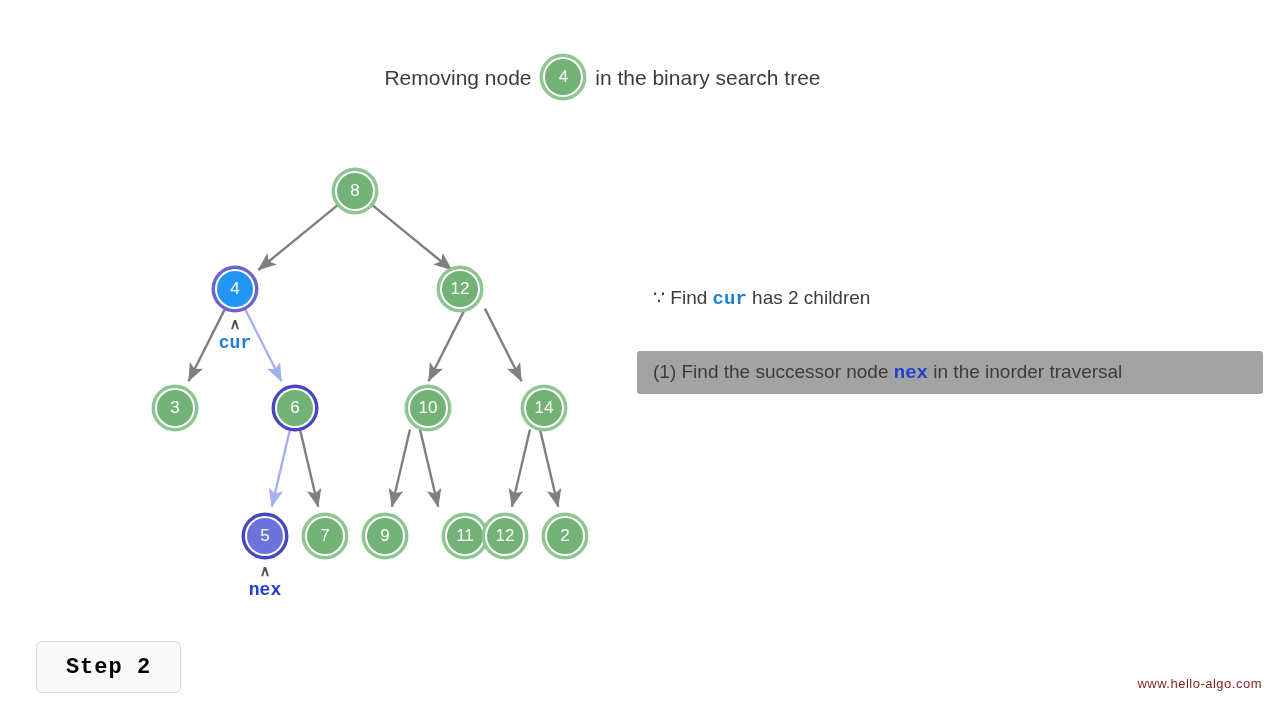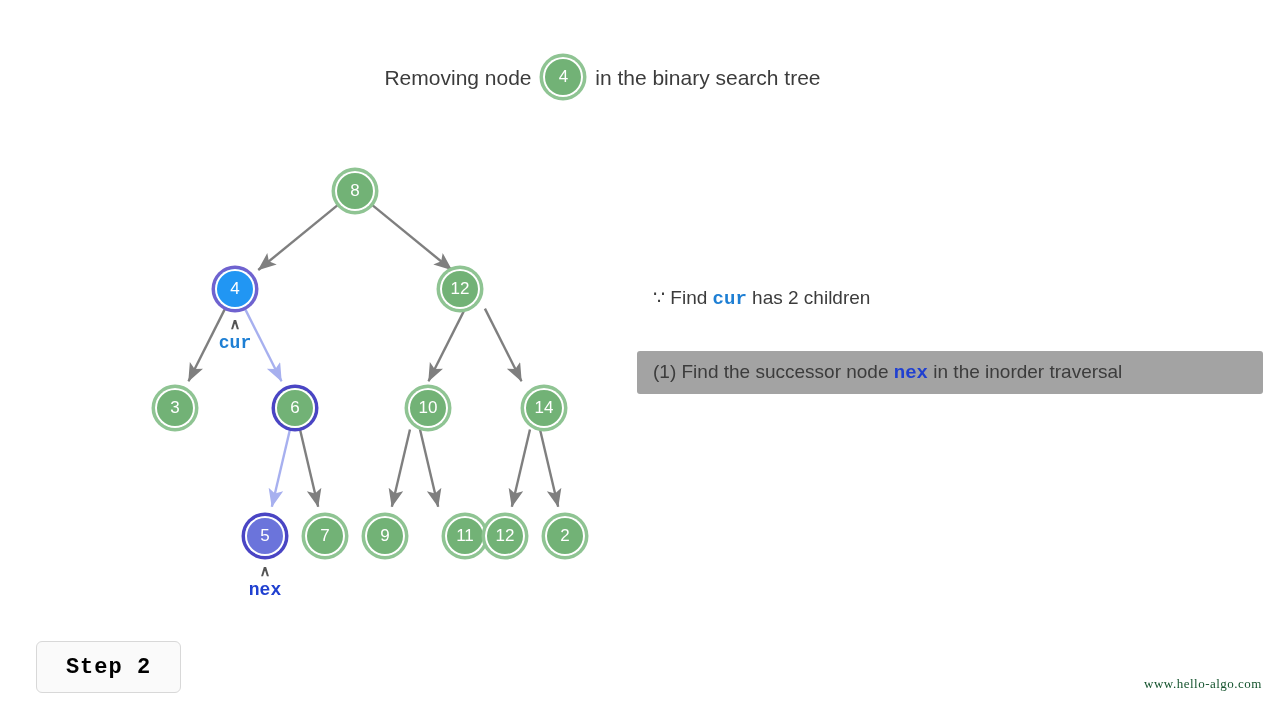--- a/index.html
+++ b/index.html
@@ -158,23 +158,23 @@
     line-height: 52px;
     letter-spacing: 1px;
     box-sizing: border-box;
   }
 
   
   #watermark {
     position: absolute;
     right: 18px;
     top: 676px;
-    font-family: Liberation Serif, serif;
+    font-family: Liberation Sans, sans-serif;
     font-size: 13px;
-    color: #14532d;
+    color: #7f1d1d;
     letter-spacing: 0.5px;
   }
 </style>
 </head>
 <body>
 
 <div id="title-bar">
   <span class="t-seg">Removing node</span>
   <span class="inline-node">4</span>
   <span class="t-seg">in the binary search tree</span>

